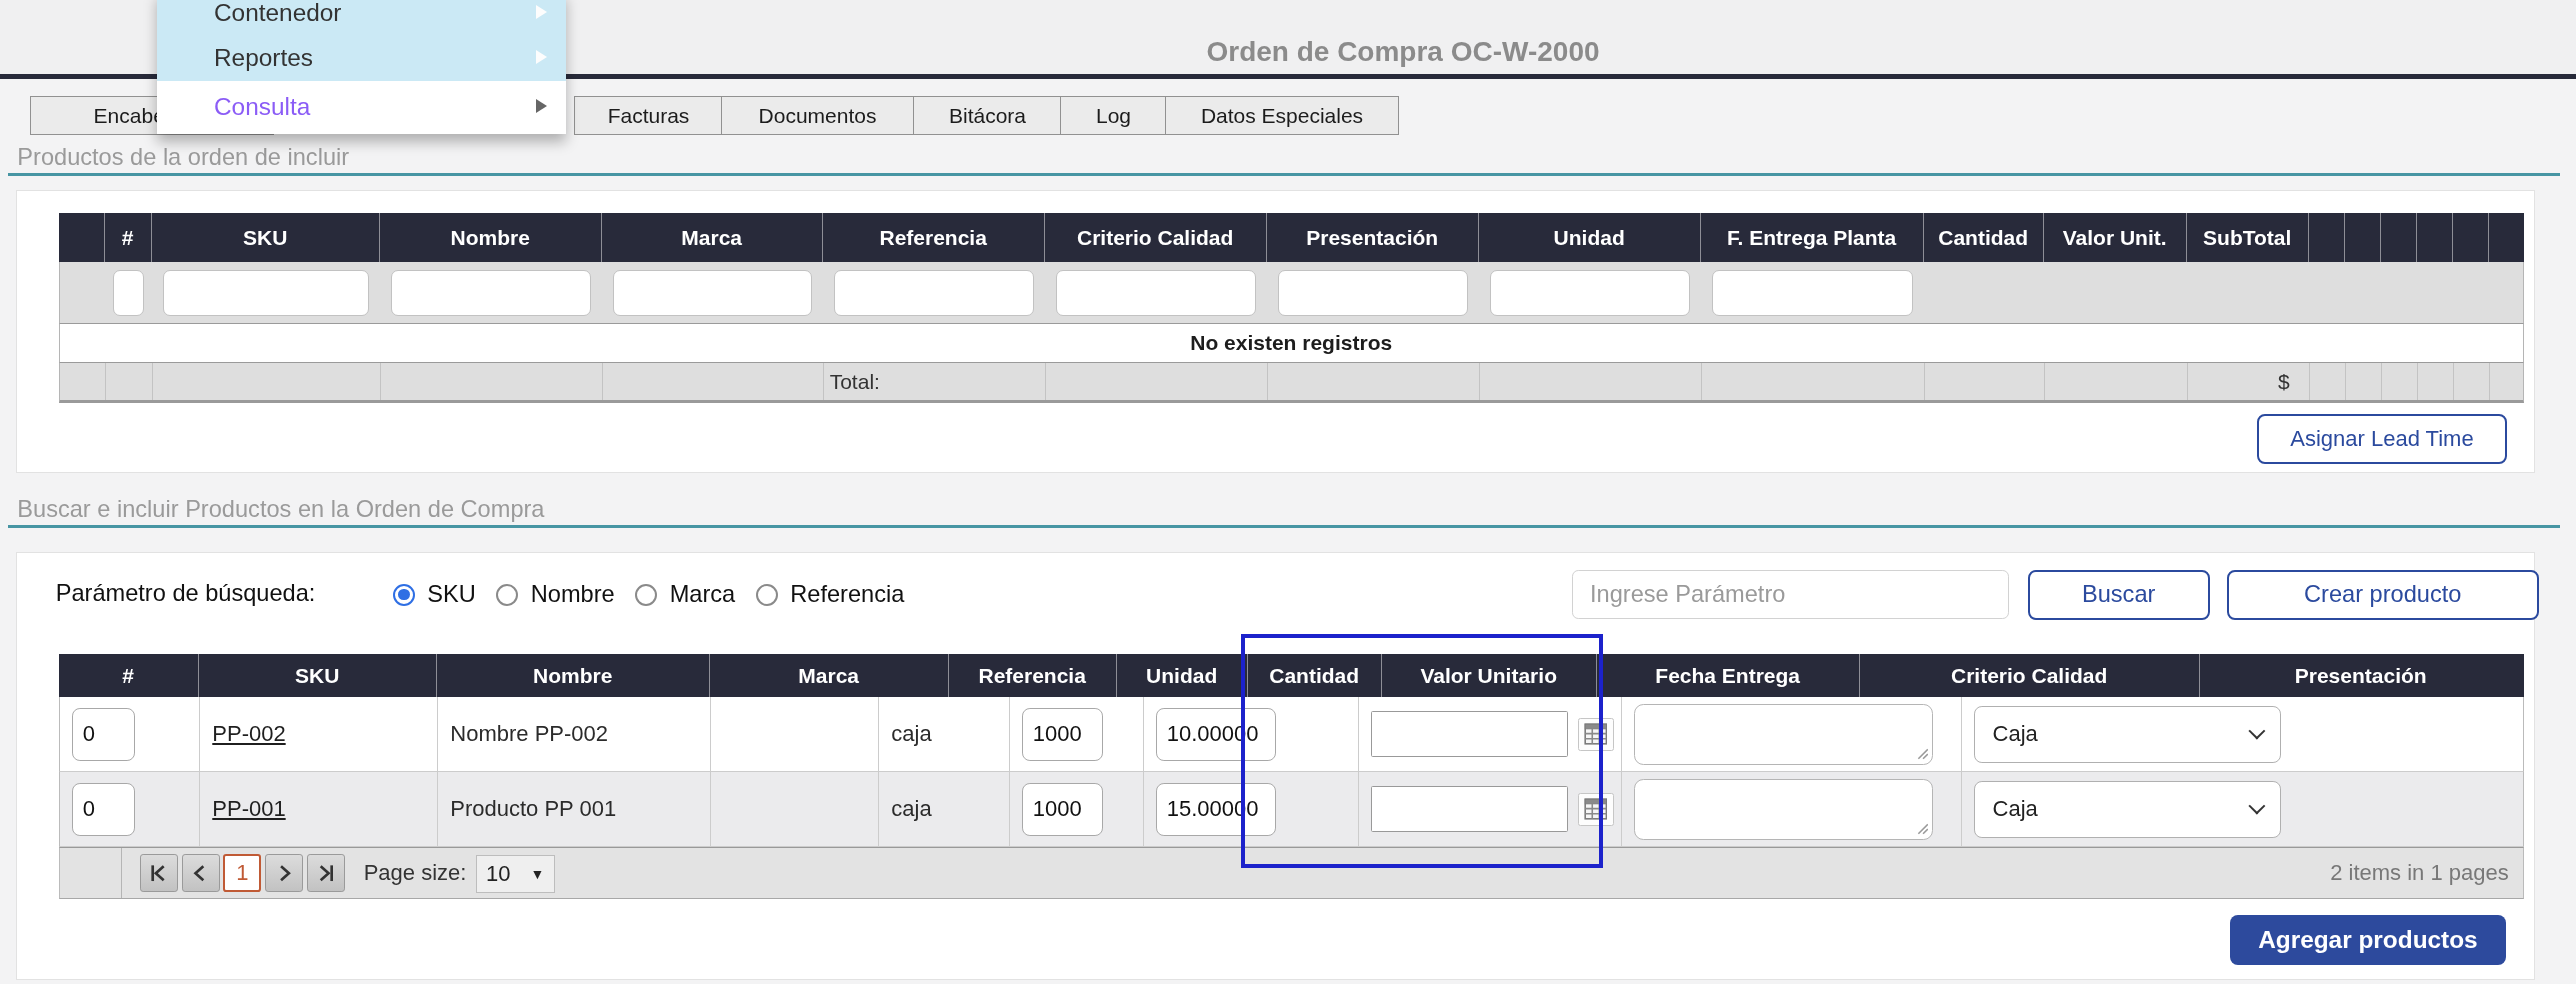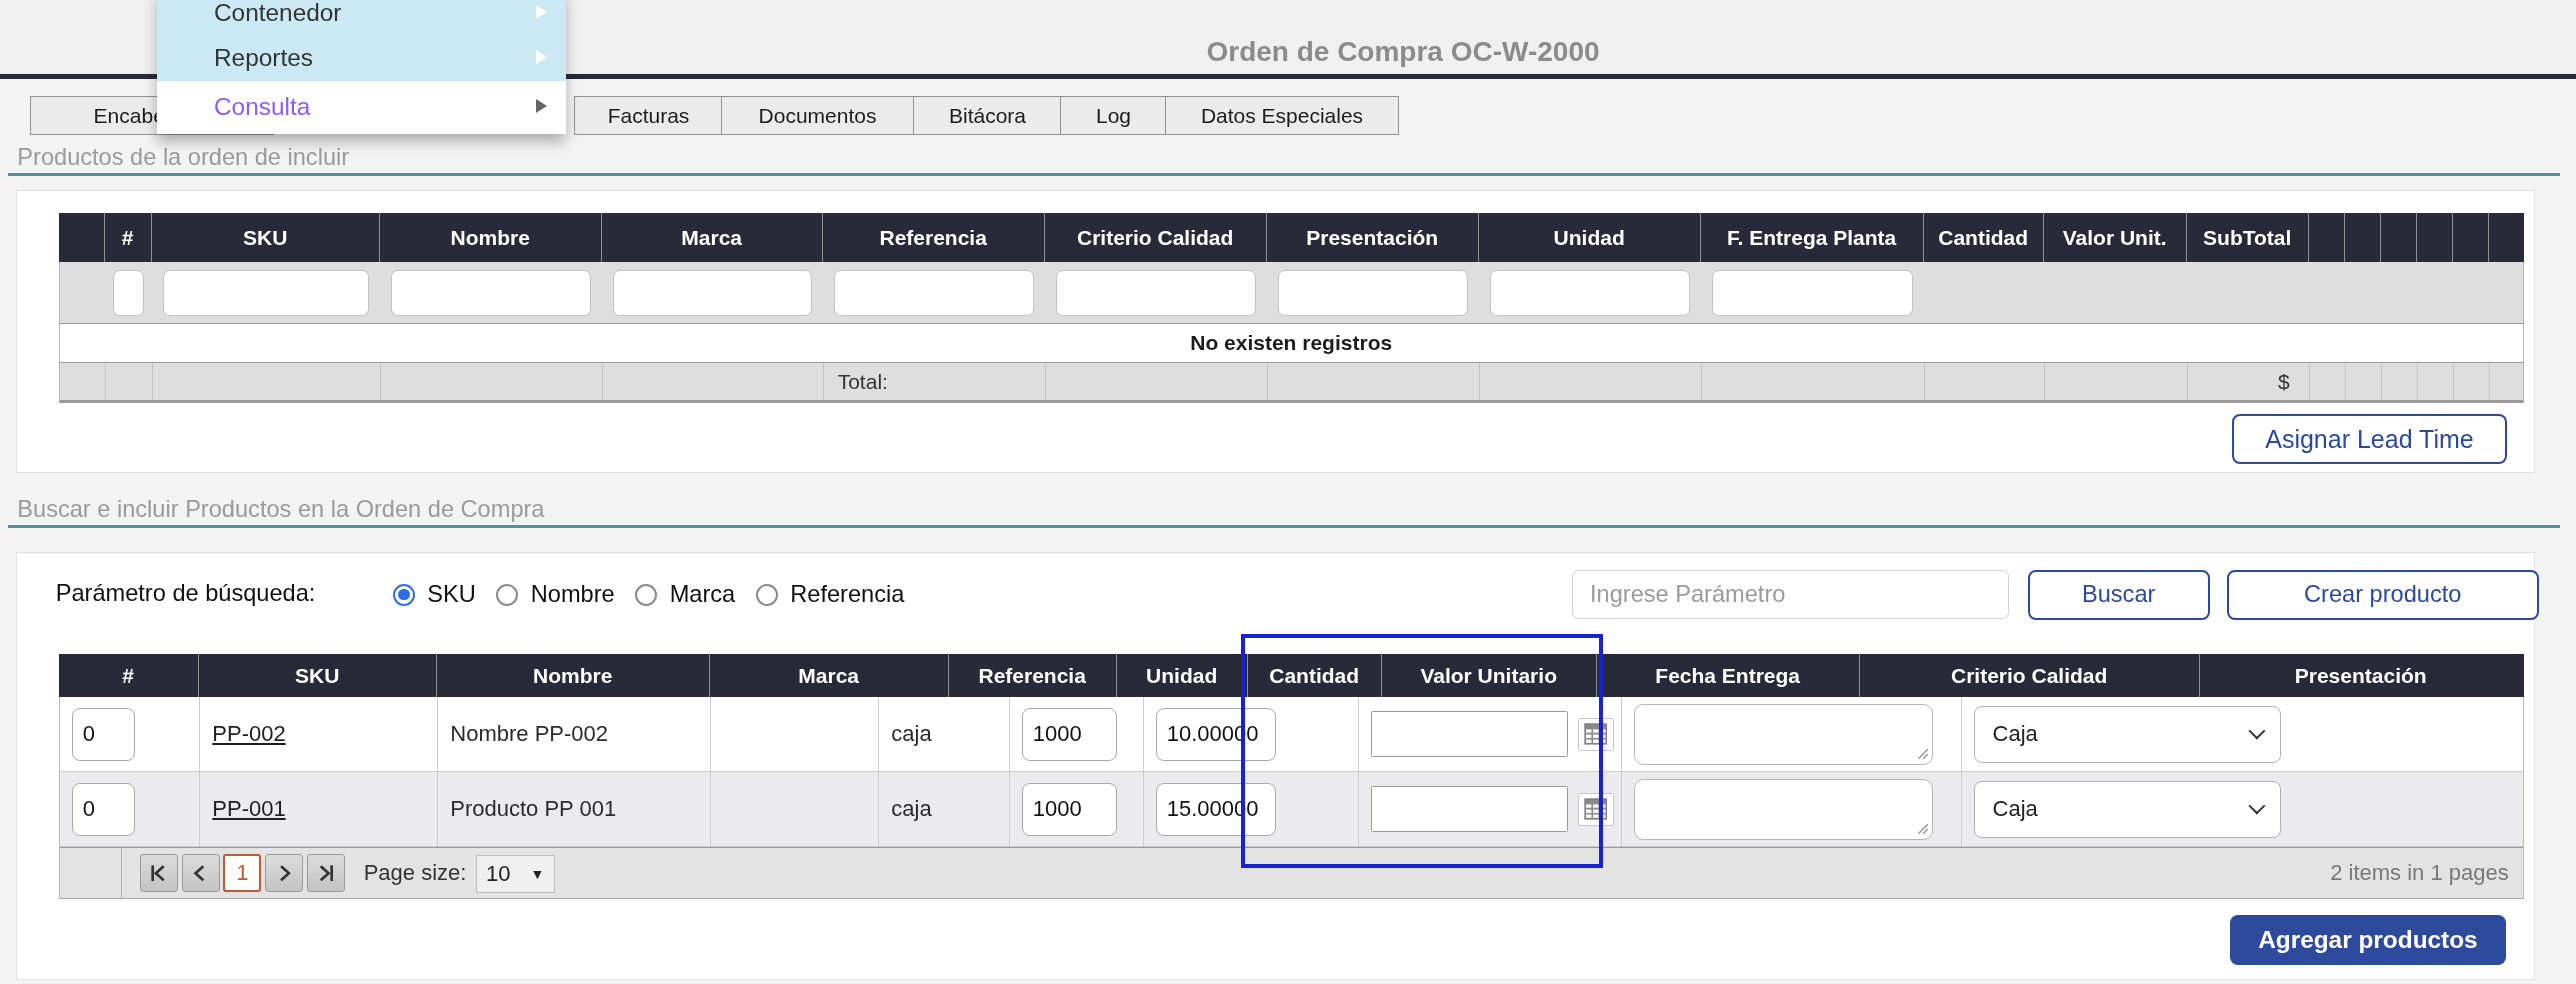--- a/index.html
+++ b/index.html
@@ -55,25 +55,25 @@
 
   .frow { height:61px; background:#dedede; border-left:1.6px solid #b5b5b5; border-right:1.6px solid #b5b5b5; align-items:center; }
   .fcell { display:flex; align-items:center; justify-content:center; height:100%; }
   .finput { height:46px; width:calc(100% - 22px); background:#fff; border:1.6px solid #c2c2c2; border-radius:7px; font-size:21px; padding:0 9.4px; outline:none; }
   .finput.small { width:31px; padding:0 4.7px; }
 
   .emptyrow { height:39px; background:#fff; border-left:1.6px solid #b5b5b5; border-right:1.6px solid #b5b5b5; border-top:0.8px solid #9a9a9a; display:flex; align-items:center; justify-content:center; font-weight:bold; font-size:21px; color:#1d1d1d; }
   .trow { height:41px; background:#dedede; border-left:1.6px solid #b5b5b5; border-right:1.6px solid #b5b5b5; border-top:0.8px solid #9a9a9a; border-bottom:3.1px solid #9a9a9a; }
   .tcell { border-left:0.8px solid #c3c3c3; display:flex; align-items:center; font-size:21px; color:#333; height:100%; }
   .tcell:first-child { border-left:none; }
-  .tcell.lbl { padding-left:14px; }
+  .tcell.lbl { padding-left:6px; }
   .tcell.cur { justify-content:flex-end; padding-right:19px; }
 
   .btn-outline { background:#fff; border:2.4px solid #2b4a9e; border-radius:7.9px; color:#2b4a9e; font-size:23.6px; display:flex; align-items:center; justify-content:center; cursor:default; }
-  .lead-btn { position:absolute; right:27px; top:223px; height:50px; padding:11px 31px; font-size:25px; }
+  .lead-btn { position:absolute; right:27px; top:223px; height:50px; padding:11px 31px; font-size:22px; }
 
   
   .param-label { position:absolute; left:39px; top:579px; font-size:23.6px; color:#111; }
   #card2 .param-label { top:27px; left:39px; position:absolute; }
   .radios { position:absolute; left:376px; top:28px; display:flex; align-items:center; font-size:23.6px; color:#111; }
   .radio { width:22px; height:22px; border-radius:50%; border:2.4px solid #8a8a8a; background:#fff; position:relative; flex-shrink:0; }
   .radio.sel { border-color:#2f6fe4; }
   .radio.sel::after { content:""; position:absolute; left:3.1px; top:3.1px; right:3.1px; bottom:3.1px; border-radius:50%; background:#2f6fe4; }
   .rlabel { margin:0 20.4px 0 12.6px; }
 
@@ -87,21 +87,21 @@
   .t2w5{width:131px}.t2w6{width:134px}.t2w7{width:215px}.t2w8{width:263px}.t2w9{width:340px}.t2w10{width:323px}
 
   .drow { height:75px; background:#fff; border-left:0.8px solid #bbb; border-right:0.8px solid #bbb; border-bottom:0.8px solid #ccc; }
   .drow.alt { background:#ebebed; }
   .dcell { border-left:0.8px solid #ccc; display:flex; align-items:center; padding-left:12.6px; font-size:22px; color:#2b2b2b; height:100%; }
   .dcell:first-child { border-left:none; }
   .sku-link { color:#1f1f1f; text-decoration:underline; cursor:pointer; }
 
   .cell-input { height:53px; border:1.6px solid #a8a8a8; border-radius:7.9px; background:#fff; font-size:22px; padding:0 9.4px; outline:none; color:#111; }
   .num-input { width:63px; }
-  .qty-input { width:95px; }
+  .qty-input { width:81px; }
   .val-input { width:120px; }
   .date-input { width:197px; height:46px; border:1.6px solid #999; border-radius:1.6px; background:#fff; outline:none; font-size:20.4px; padding:0 7.9px; }
   .cal-btn { width:36px; height:33px; margin-left:9.4px; border:1.6px solid #c6c6c6; border-radius:2.4px; background:#fdfdfd; display:flex; align-items:center; justify-content:center; cursor:default; }
 
   .criterio-box { width:299px; height:61px; border:1.6px solid #b5b5b5; border-radius:9.4px; background:#fff; position:relative; }
   .resize-handle { position:absolute; right:3.9px; bottom:3.9px; }
 
   .select-box { width:307px; height:57px; border:1.6px solid #b0b0b0; border-radius:7.9px; background:#fff; display:flex; align-items:center; justify-content:space-between; padding:0 17.3px; font-size:22px; color:#222; cursor:default; }
   .chevron { width:11.8px; height:11.8px; border-right:2.4px solid #333; border-bottom:2.4px solid #333; transform:rotate(45deg); margin-top:-6.3px; }
 

